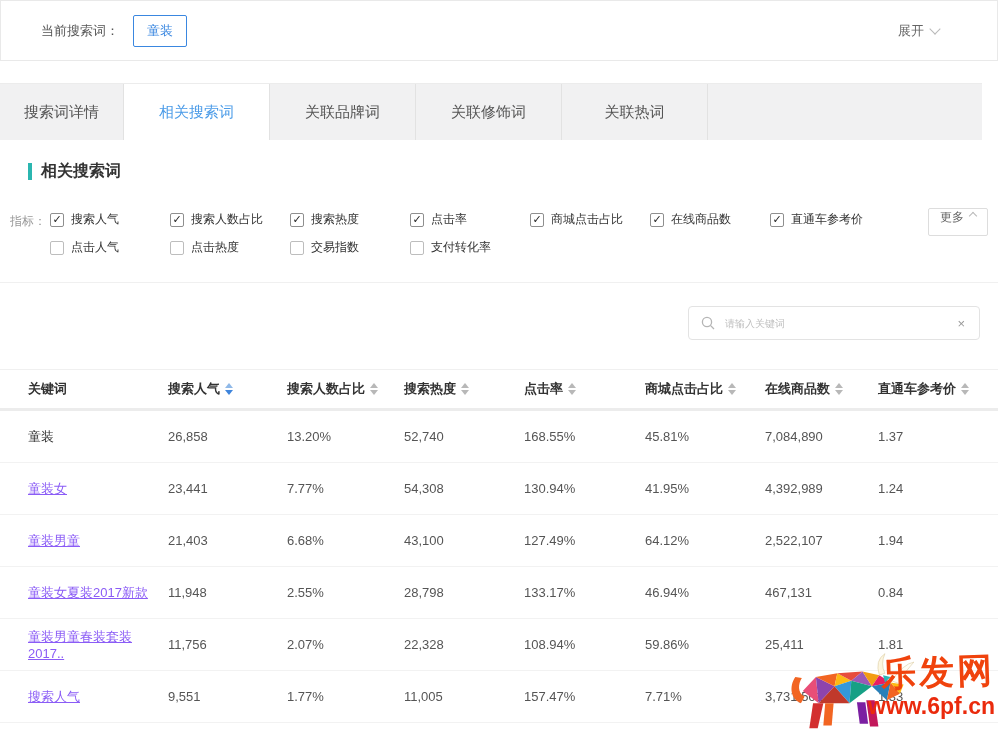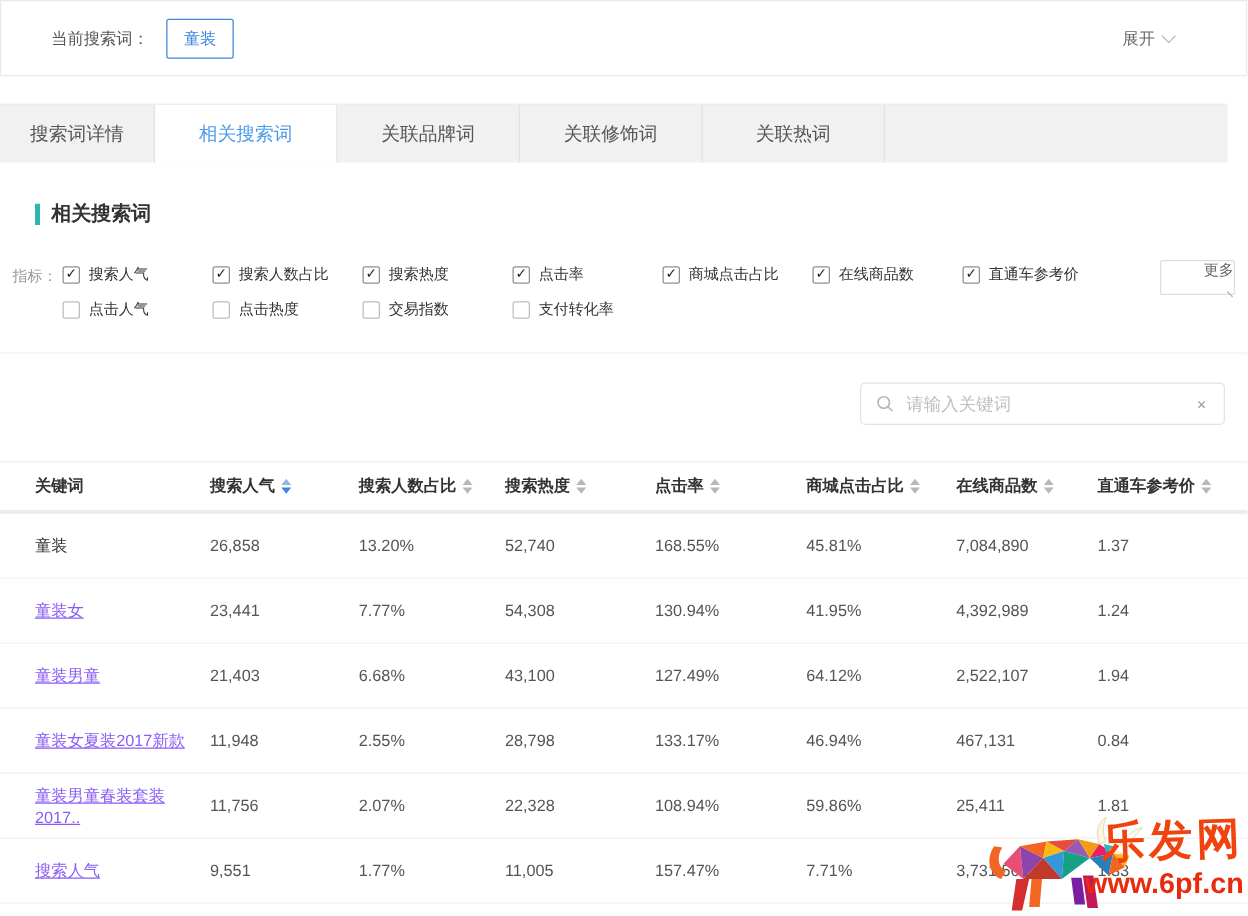--- a/index.html
+++ b/index.html
@@ -25,21 +25,21 @@
   .expand-btn {
     margin-left:auto; margin-right:58px; display:flex; align-items:center;
     gap:7px; font-size:13px; color:#666; cursor:pointer;
   }
   .chev { width:8px; height:8px; border-right:1px solid #b9b9b9; border-bottom:1px solid #b9b9b9; display:inline-block; }
   .chev.down { transform:rotate(45deg); margin-top:-4px; }
   .chev.up   { transform:rotate(-135deg); margin-top:4px; }
 
   
   .tabbar {
-    position:absolute; top:83px; left:0; right:16px; height:47px;
+    position:absolute; top:83px; left:0; right:16px; height:57px;
     background:#f1f1f2; display:flex; border-top:1px solid #ececec;
   }
   .tab {
     width:146px; display:flex; align-items:center; justify-content:center;
     font-size:15px; color:#555; border-right:1px solid #e2e2e2; cursor:pointer;
   }
   .tab:first-child { width:124px; }
   .tab.active { background:#fff; color:#4a9be8; }
 
   
@@ -56,34 +56,34 @@
   .metric-item { width:120px; display:flex; align-items:center; gap:7px; font-size:12px; color:#333; cursor:pointer; }
   .cbx {
     width:14px; height:14px; border:1px solid #8f8f8f; border-radius:2px; background:#fff;
     display:inline-flex; align-items:center; justify-content:center;
     font-size:11px; line-height:1; color:#222; flex:none;
   }
   .cbx.off { border-color:#bdbdbd; color:transparent; }
   .more-btn {
     position:absolute; right:10px; top:-3px; width:60px; height:28px;
     border:1px solid #ddd; background:#fff; border-radius:2px;
-    display:flex; align-items:flex-end; justify-content:center; gap:6px;
-    font-size:12px; color:#666; cursor:pointer;flex-direction:column;
+    display:flex; align-items:flex-start; justify-content:center; gap:6px;
+    font-size:12px; color:#666; cursor:pointer;
   }
   .more-btn .chev { width:6px; height:6px; }
 
   .hr { height:1px; background:#f0f0f0; margin-top:26px; }
 
   .search-row { margin-top:23px; display:flex; justify-content:flex-end; padding-right:18px; }
   .search-box {
     width:292px; height:34px; border:1px solid #e3e3e3; border-radius:4px;
     display:flex; align-items:center; padding:0 12px; gap:8px; background:#fff;
   }
   .search-box input {
-    border:none; outline:none; flex:1; font-size:14px; color:#333;
+    border:none; outline:none; flex:1; font-size:10px; color:#333;
     font-family:inherit; background:transparent;
   }
   .search-box input::placeholder { color:#bfbfbf; }
   .clear-x { color:#999; font-size:13px; cursor:pointer; padding:0 2px; }
 
   
   .tbl { margin-top:25px; }
   .tbl-grid {
     display:grid;
     grid-template-columns:140px 119px 117px 120px 121px 120px 113px auto;

